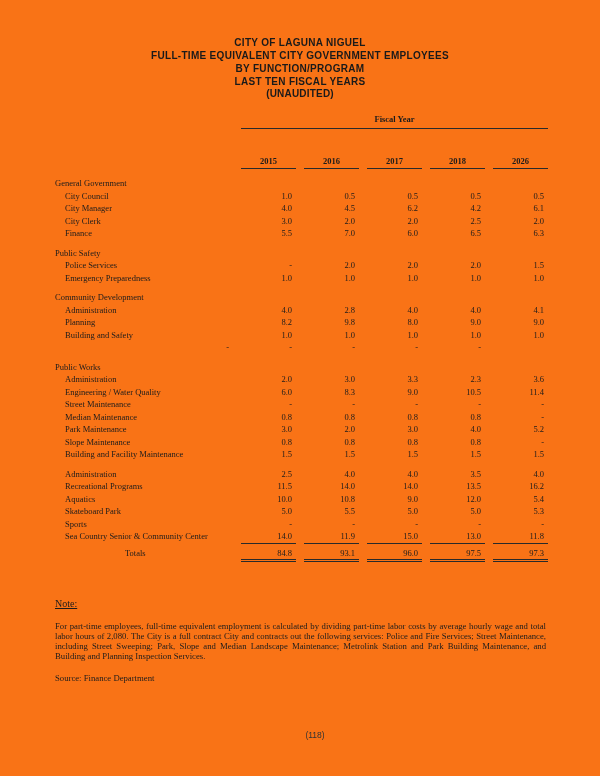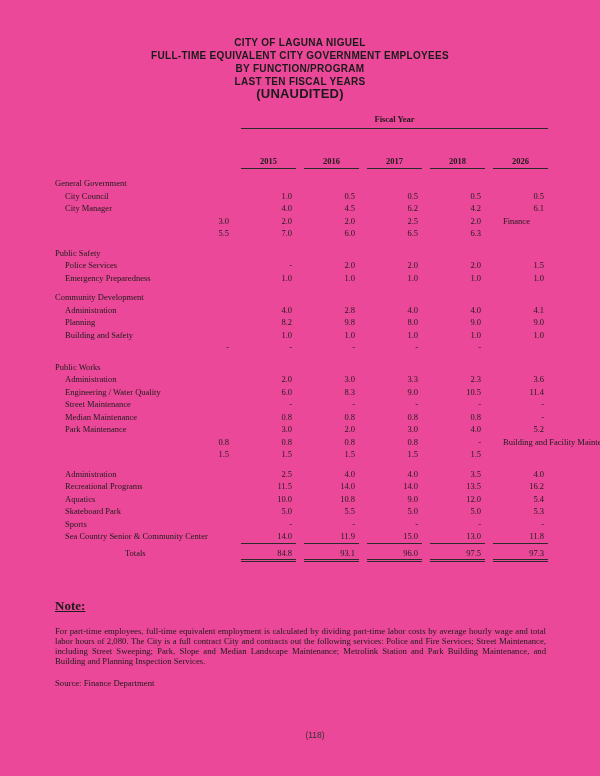--- a/index.html
+++ b/index.html
@@ -4,39 +4,39 @@
 <style>
   html, body {
     margin: 0;
     padding: 0;
     background: #ffffff;
   }
   .page {
     position: relative;
     width: 600px;
     height: 776px;
-    background: #ec4899;
+    background: #f97316;
     color: #1c1c1c;
     font-family: "Liberation Serif", serif;
     overflow: hidden;
     box-sizing: border-box;
   }
   
   .title-block {
     padding-top: 36px;
     text-align: center;
     font-family: "Liberation Sans", sans-serif;
     font-weight: bold;
     font-size: 10px;
     line-height: 13px;
     letter-spacing: 0.3px;
     color: #1a1a1a;
   }
   .title-sub {
-    font-size: 13px;
+    font-size: 10px;
     line-height: 11px;
     letter-spacing: 0.2px;
   }
   
   .table-wrap {
     margin: 14px 52px 0 55px;
   }
   .grid {
     display: grid;
     grid-template-columns: 178px repeat(5, 55px);
@@ -77,22 +77,22 @@
   .u1 { border-bottom: 1px solid #2a2a2a; }
   .u2 { border-bottom: 3px double #2a2a2a; }
   .totals-label {
     padding-left: 70px;
   }
   
   .note-block {
     margin: 36px 54px 0 55px;
   }
   .note-head {
-    font-size: 13px;
-    font-weight: bold;
+    font-size: 10px;
+    font-weight: normal;
     text-decoration: underline;
   }
   .note-text {
     margin-top: 12px;
     font-size: 8.7px;
     line-height: 10px;
     text-align: justify;
   }
   .source-line {
     margin-top: 12px;
@@ -140,20 +140,21 @@
         <div class="val">0.5</div>
         <div class="val">0.5</div>
         <div class="val">0.5</div>
         <div class="val">0.5</div>
         <div class="row-label">City Manager</div>
         <div class="val">4.0</div>
         <div class="val">4.5</div>
         <div class="val">6.2</div>
         <div class="val">4.2</div>
         <div class="val">6.1</div>
+        <div class="row-label">City Clerk</div>
         <div class="val">3.0</div>
         <div class="val">2.0</div>
         <div class="val">2.0</div>
         <div class="val">2.5</div>
         <div class="val">2.0</div>
         <div class="row-label">Finance</div>
         <div class="val">5.5</div>
         <div class="val">7.0</div>
         <div class="val">6.0</div>
         <div class="val">6.5</div>
@@ -222,20 +223,21 @@
         <div class="val">0.8</div>
         <div class="val">0.8</div>
         <div class="val">0.8</div>
         <div class="val">-</div>
         <div class="row-label">Park Maintenance</div>
         <div class="val">3.0</div>
         <div class="val">2.0</div>
         <div class="val">3.0</div>
         <div class="val">4.0</div>
         <div class="val">5.2</div>
+        <div class="row-label">Slope Maintenance</div>
         <div class="val">0.8</div>
         <div class="val">0.8</div>
         <div class="val">0.8</div>
         <div class="val">0.8</div>
         <div class="val">-</div>
         <div class="row-label">Building and Facility Maintenance</div>
         <div class="val">1.5</div>
         <div class="val">1.5</div>
         <div class="val">1.5</div>
         <div class="val">1.5</div>

